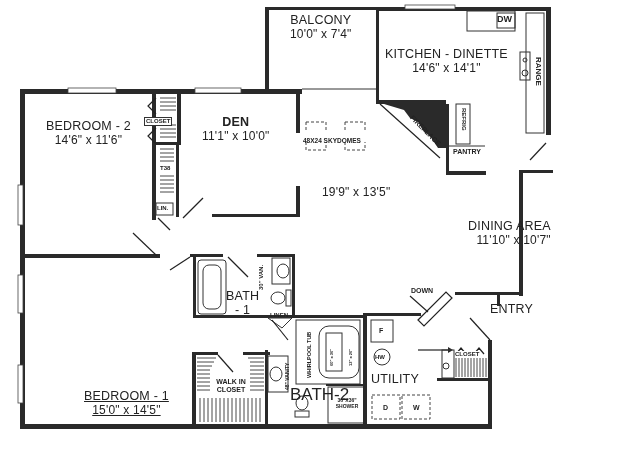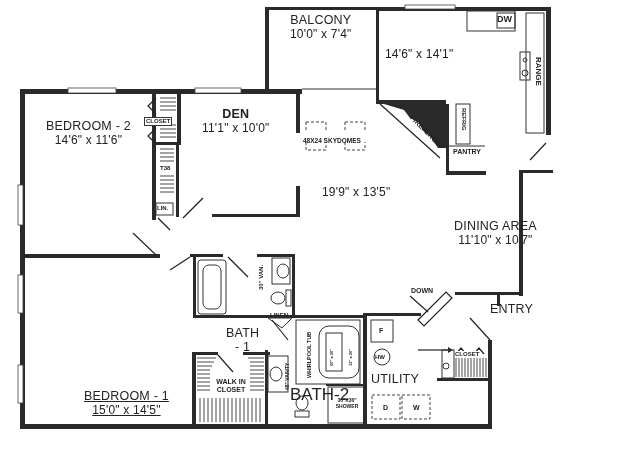--- a/index.html
+++ b/index.html
@@ -211,42 +211,43 @@
     <line class="hatch" x1="486" y1="358" x2="486" y2="377"></line>
   </g>
   <path class="door" d="M456,354 l5,-6 l5,6 M474,354 l5,-6 l5,6"></path>
 </svg>
 
 <div class="lbl room" style="left:290px;top:14px;">
   <div>BALCONY</div>
   <div class="dim">10'0" x 7'4"</div>
 </div>
 <div class="lbl room" style="left:385px;top:48px;">
+  <div>KITCHEN - DINETTE</div>
   <div class="dim">14'6" x 14'1"</div>
 </div>
-<div class="lbl room" style="left:202px;top:108px;">
+<div class="lbl room" style="left:202px;top:116px;">
   <div style="font-weight:bold;">DEN</div>
   <div class="dim">11'1" x 10'0"</div>
 </div>
 <div class="lbl room" style="left:46px;top:120px;">
   <div>BEDROOM - 2</div>
   <div class="dim">14'6" x 11'6"</div>
 </div>
 <div class="lbl room" style="left:322px;top:186px;">
   <div class="dim">19'9" x 13'5"</div>
 </div>
-<div class="lbl room" style="left:454px;top:220px;">
+<div class="lbl room" style="left:468px;top:220px;text-align:right;">
   <div>DINING AREA</div>
   <div class="dim">11'10" x 10'7"</div>
 </div>
 <div class="lbl room" style="left:84px;top:390px;text-decoration:underline;">
   <div>BEDROOM - 1</div>
   <div class="dim">15'0" x 14'5"</div>
 </div>
-<div class="lbl room" style="left:226px;top:290px;margin-top:37px;">
+<div class="lbl room" style="left:226px;top:290px;">
   <div>BATH</div>
   <div>- 1</div>
 </div>
 <div class="lbl" style="left:290px;top:386px;font-size:17px;">BATH-2</div>
 <div class="lbl room" style="left:371px;top:373px;">UTILITY</div>
 <div class="lbl room" style="left:450px;top:303px;margin-left:40px;">ENTRY</div>
 
 <div class="lbl small" style="left:471px;top:15px;font-size:9px;margin-left:26px;">DW</div>
 <div class="lbl small rot90" style="left:542px;top:57px;">RANGE</div>
 <div class="lbl tiny rot90" style="left:467px;top:108px;">REFRIG</div>

